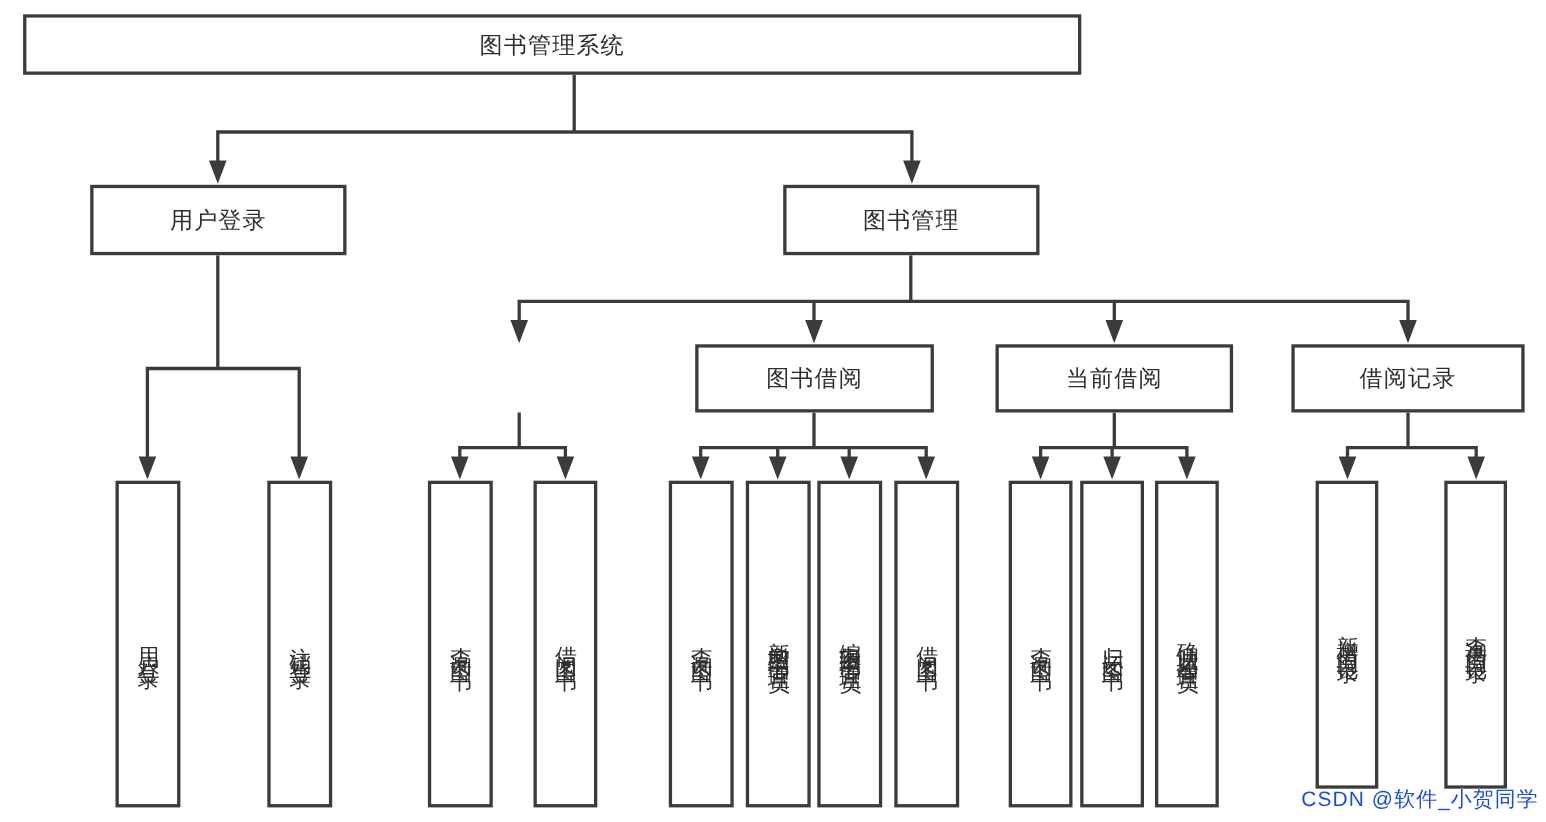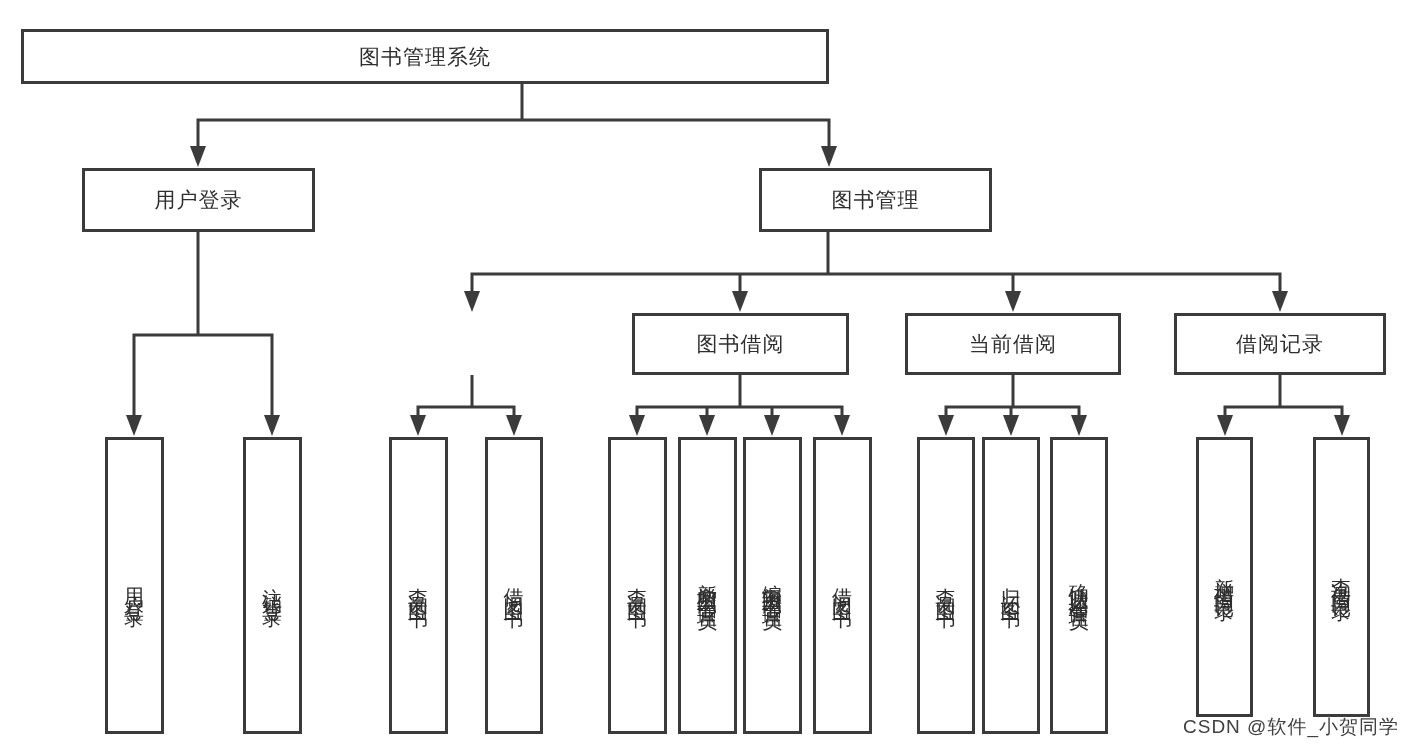--- a/index.html
+++ b/index.html
@@ -29,21 +29,21 @@
     position:absolute;z-index:2;box-sizing:border-box;
     border:3px solid var(--line);background:#fff;
     display:flex;align-items:center;justify-content:center;
     writing-mode:vertical-rl;text-orientation:mixed;
     font-size:20px;color:var(--text);letter-spacing:7px;
     line-height:1;
   }
   #watermark{
     position:absolute;z-index:3;
     left:1183px;top:714px;
-    font-size:19px;color:#404040;letter-spacing:1px;
+    font-size:19px;color:#1d4ed8;letter-spacing:1px;
     text-shadow:0 0 2px #ffffff,0 0 1px #ffffff;
     white-space:nowrap;
   }
 </style>
 </head>
 <body>
 
 <div id="canvas">
 
   <svg id="connectors" width="1405" height="747" aria-hidden="true">
@@ -87,24 +87,24 @@
     <polygon points="938,415 954,415 946,436"></polygon>
     <polygon points="1003,415 1019,415 1011,436"></polygon>
     <polygon points="1071,415 1087,415 1079,436"></polygon>
 
     <path d="M1280 375 V408"></path>
     <path d="M1225 416 V407 H1342 V416"></path>
     <polygon points="1217,415 1233,415 1225,436"></polygon>
     <polygon points="1334,415 1350,415 1342,436"></polygon>
   </svg>
 
-  <div class="hnode" style="left:21px;top:13px;width:808px;height:55px;margin-top:16px;">图书管理系统</div>
+  <div class="hnode" style="left:21px;top:13px;width:962px;height:55px;">图书管理系统</div>
 
   <div class="hnode" style="left:82px;top:168px;width:233px;height:64px;">用户登录</div>
-  <div class="hnode" style="left:712px;top:168px;width:233px;height:64px;margin-left:47px;">图书管理</div>
+  <div class="hnode" style="left:712px;top:168px;width:233px;height:64px;">图书管理</div>
 
   <div class="hnode" style="left:632px;top:313px;width:217px;height:62px;">图书借阅</div>
   <div class="hnode" style="left:905px;top:313px;width:216px;height:62px;">当前借阅</div>
   <div class="hnode" style="left:1174px;top:313px;width:212px;height:62px;text-align:center;">借阅记录</div>
 
   <div class="leaf" style="left:105px;top:437px;width:59px;height:297px;">用户登录</div>
   <div class="leaf" style="left:243px;top:437px;width:59px;height:297px;">注销登录</div>
 
   <div class="leaf" style="left:389px;top:437px;width:59px;height:297px;">查询图书</div>
   <div class="leaf" style="left:485px;top:437px;width:58px;height:297px;">借阅图书</div>

